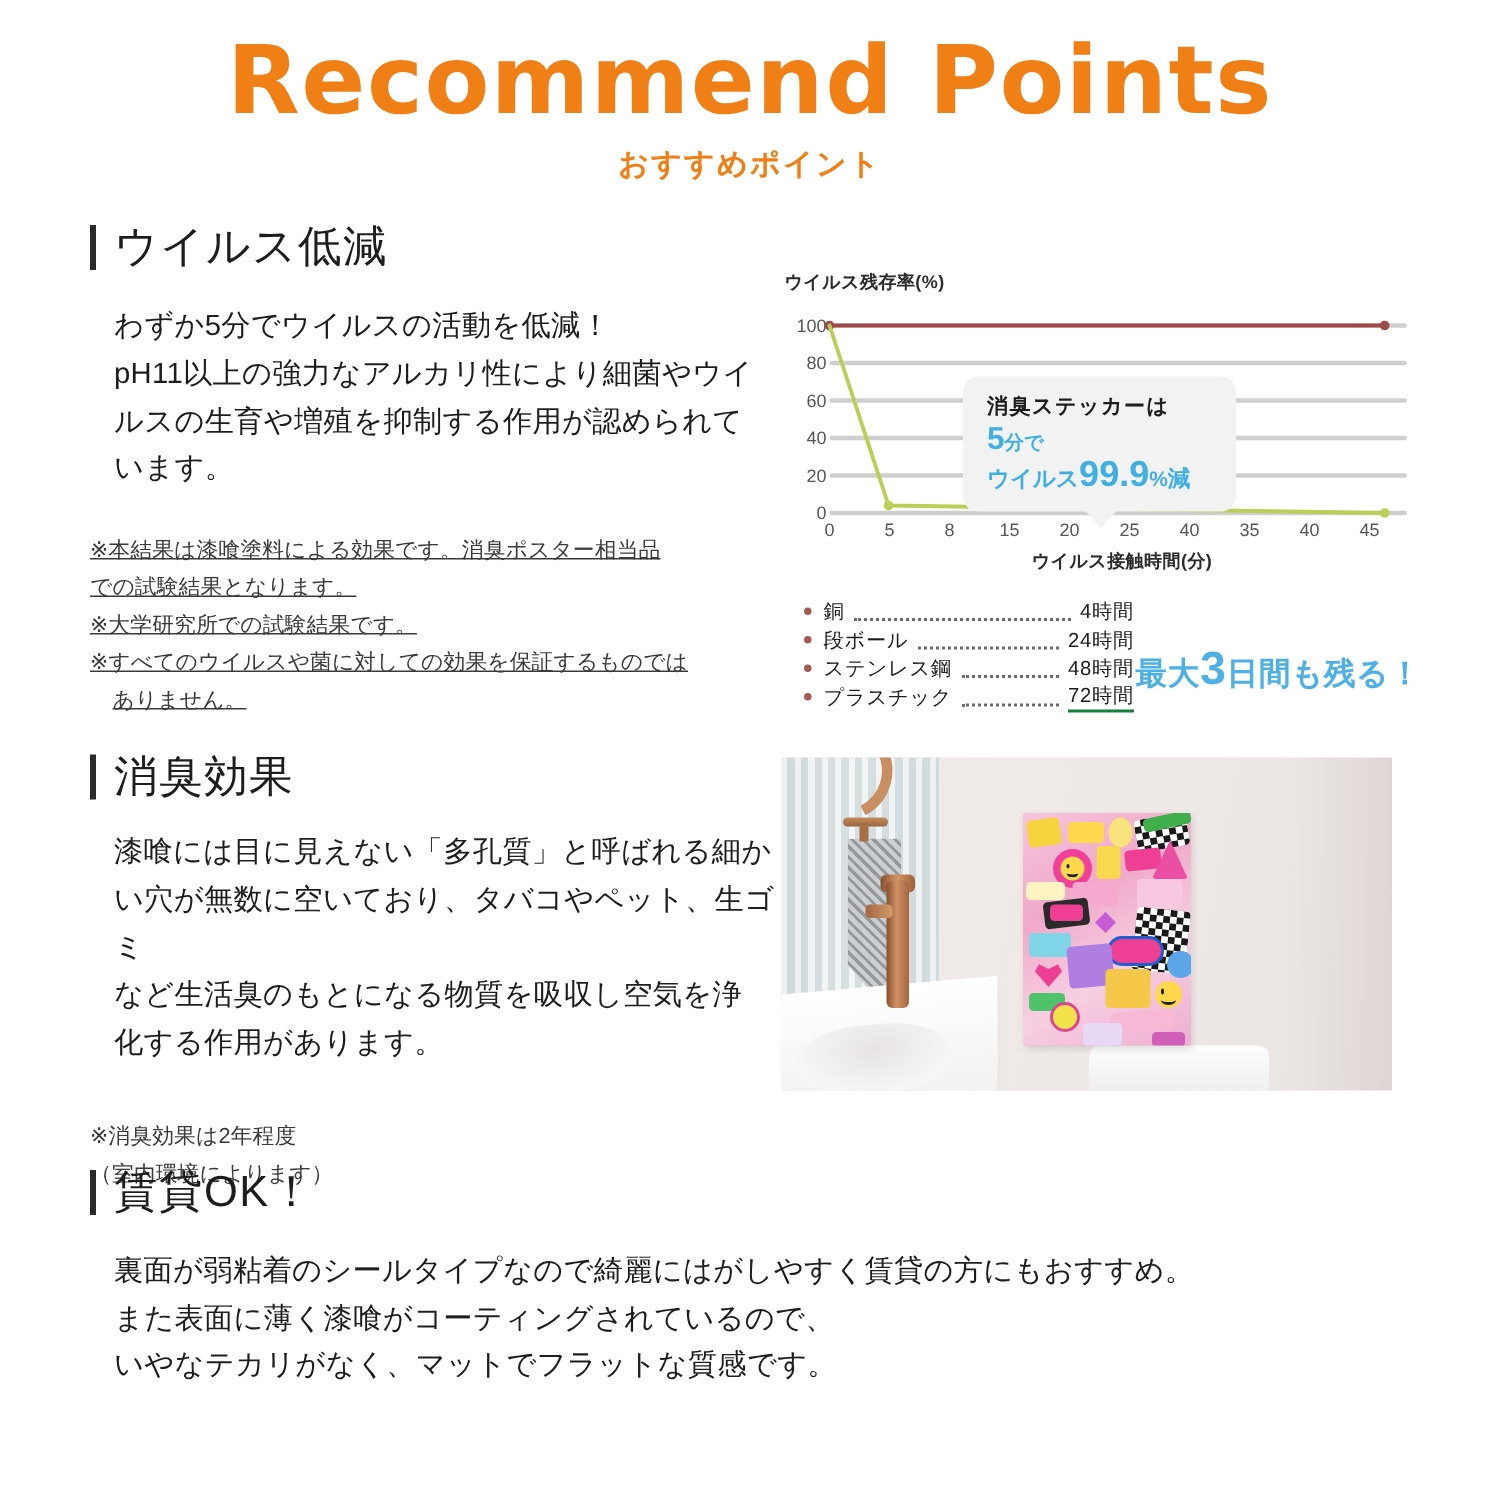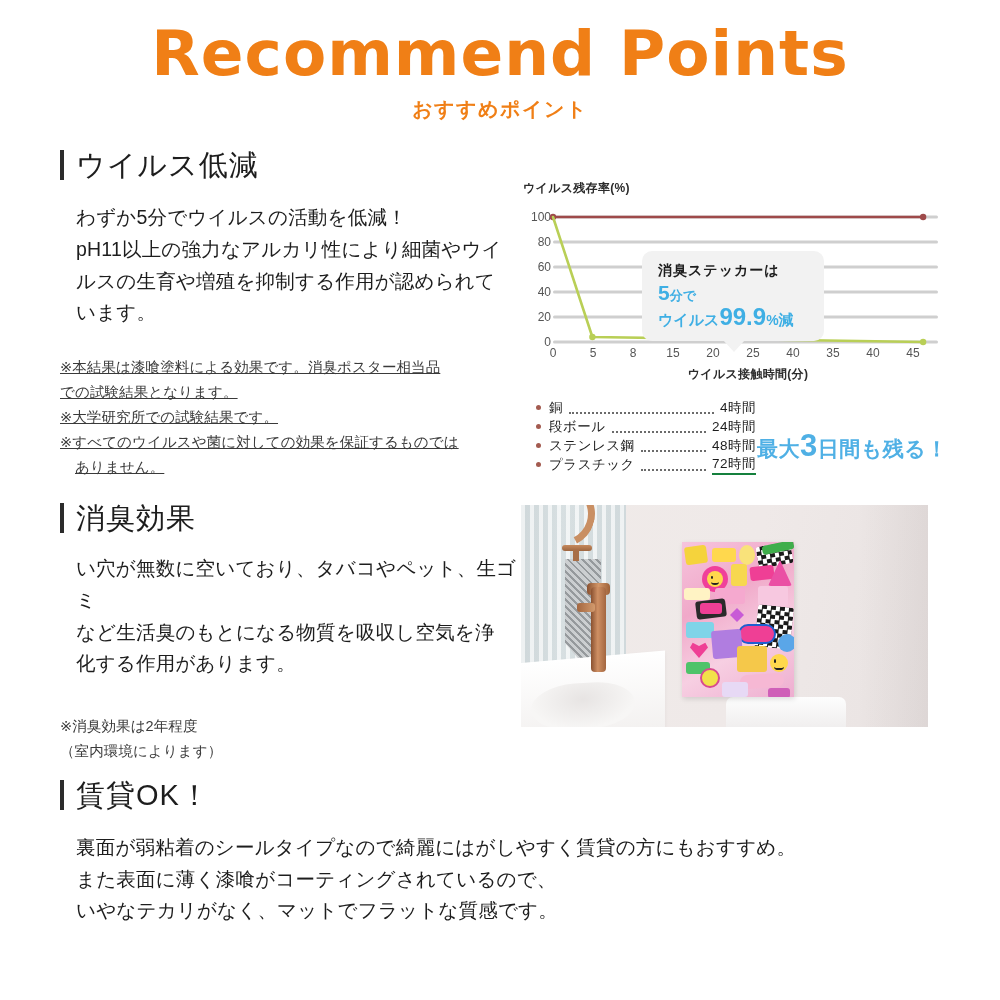--- a/index.html
+++ b/index.html
@@ -257,20 +257,21 @@
   <div class="maxnote">
     <span class="t">最大</span><span class="n">3</span><span class="t">日間も残る！</span>
   </div>
 
   <div class="b2-left">
     <div class="sec-head">
       <span class="sec-bar"></span>
       <span class="sec-title">消臭効果</span>
     </div>
     <div class="b2-body body-txt">
+      <div>漆喰には目に見えない「多孔質」と呼ばれる細か</div>
       <div>い穴が無数に空いており、タバコやペット、生ゴミ</div>
       <div>など生活臭のもとになる物質を吸収し空気を浄</div>
       <div>化する作用があります。</div>
     </div>
     <div class="b2-notes note-txt">
       <div>※消臭効果は2年程度</div>
       <div>（室内環境によります）</div>
     </div>
   </div>
 

